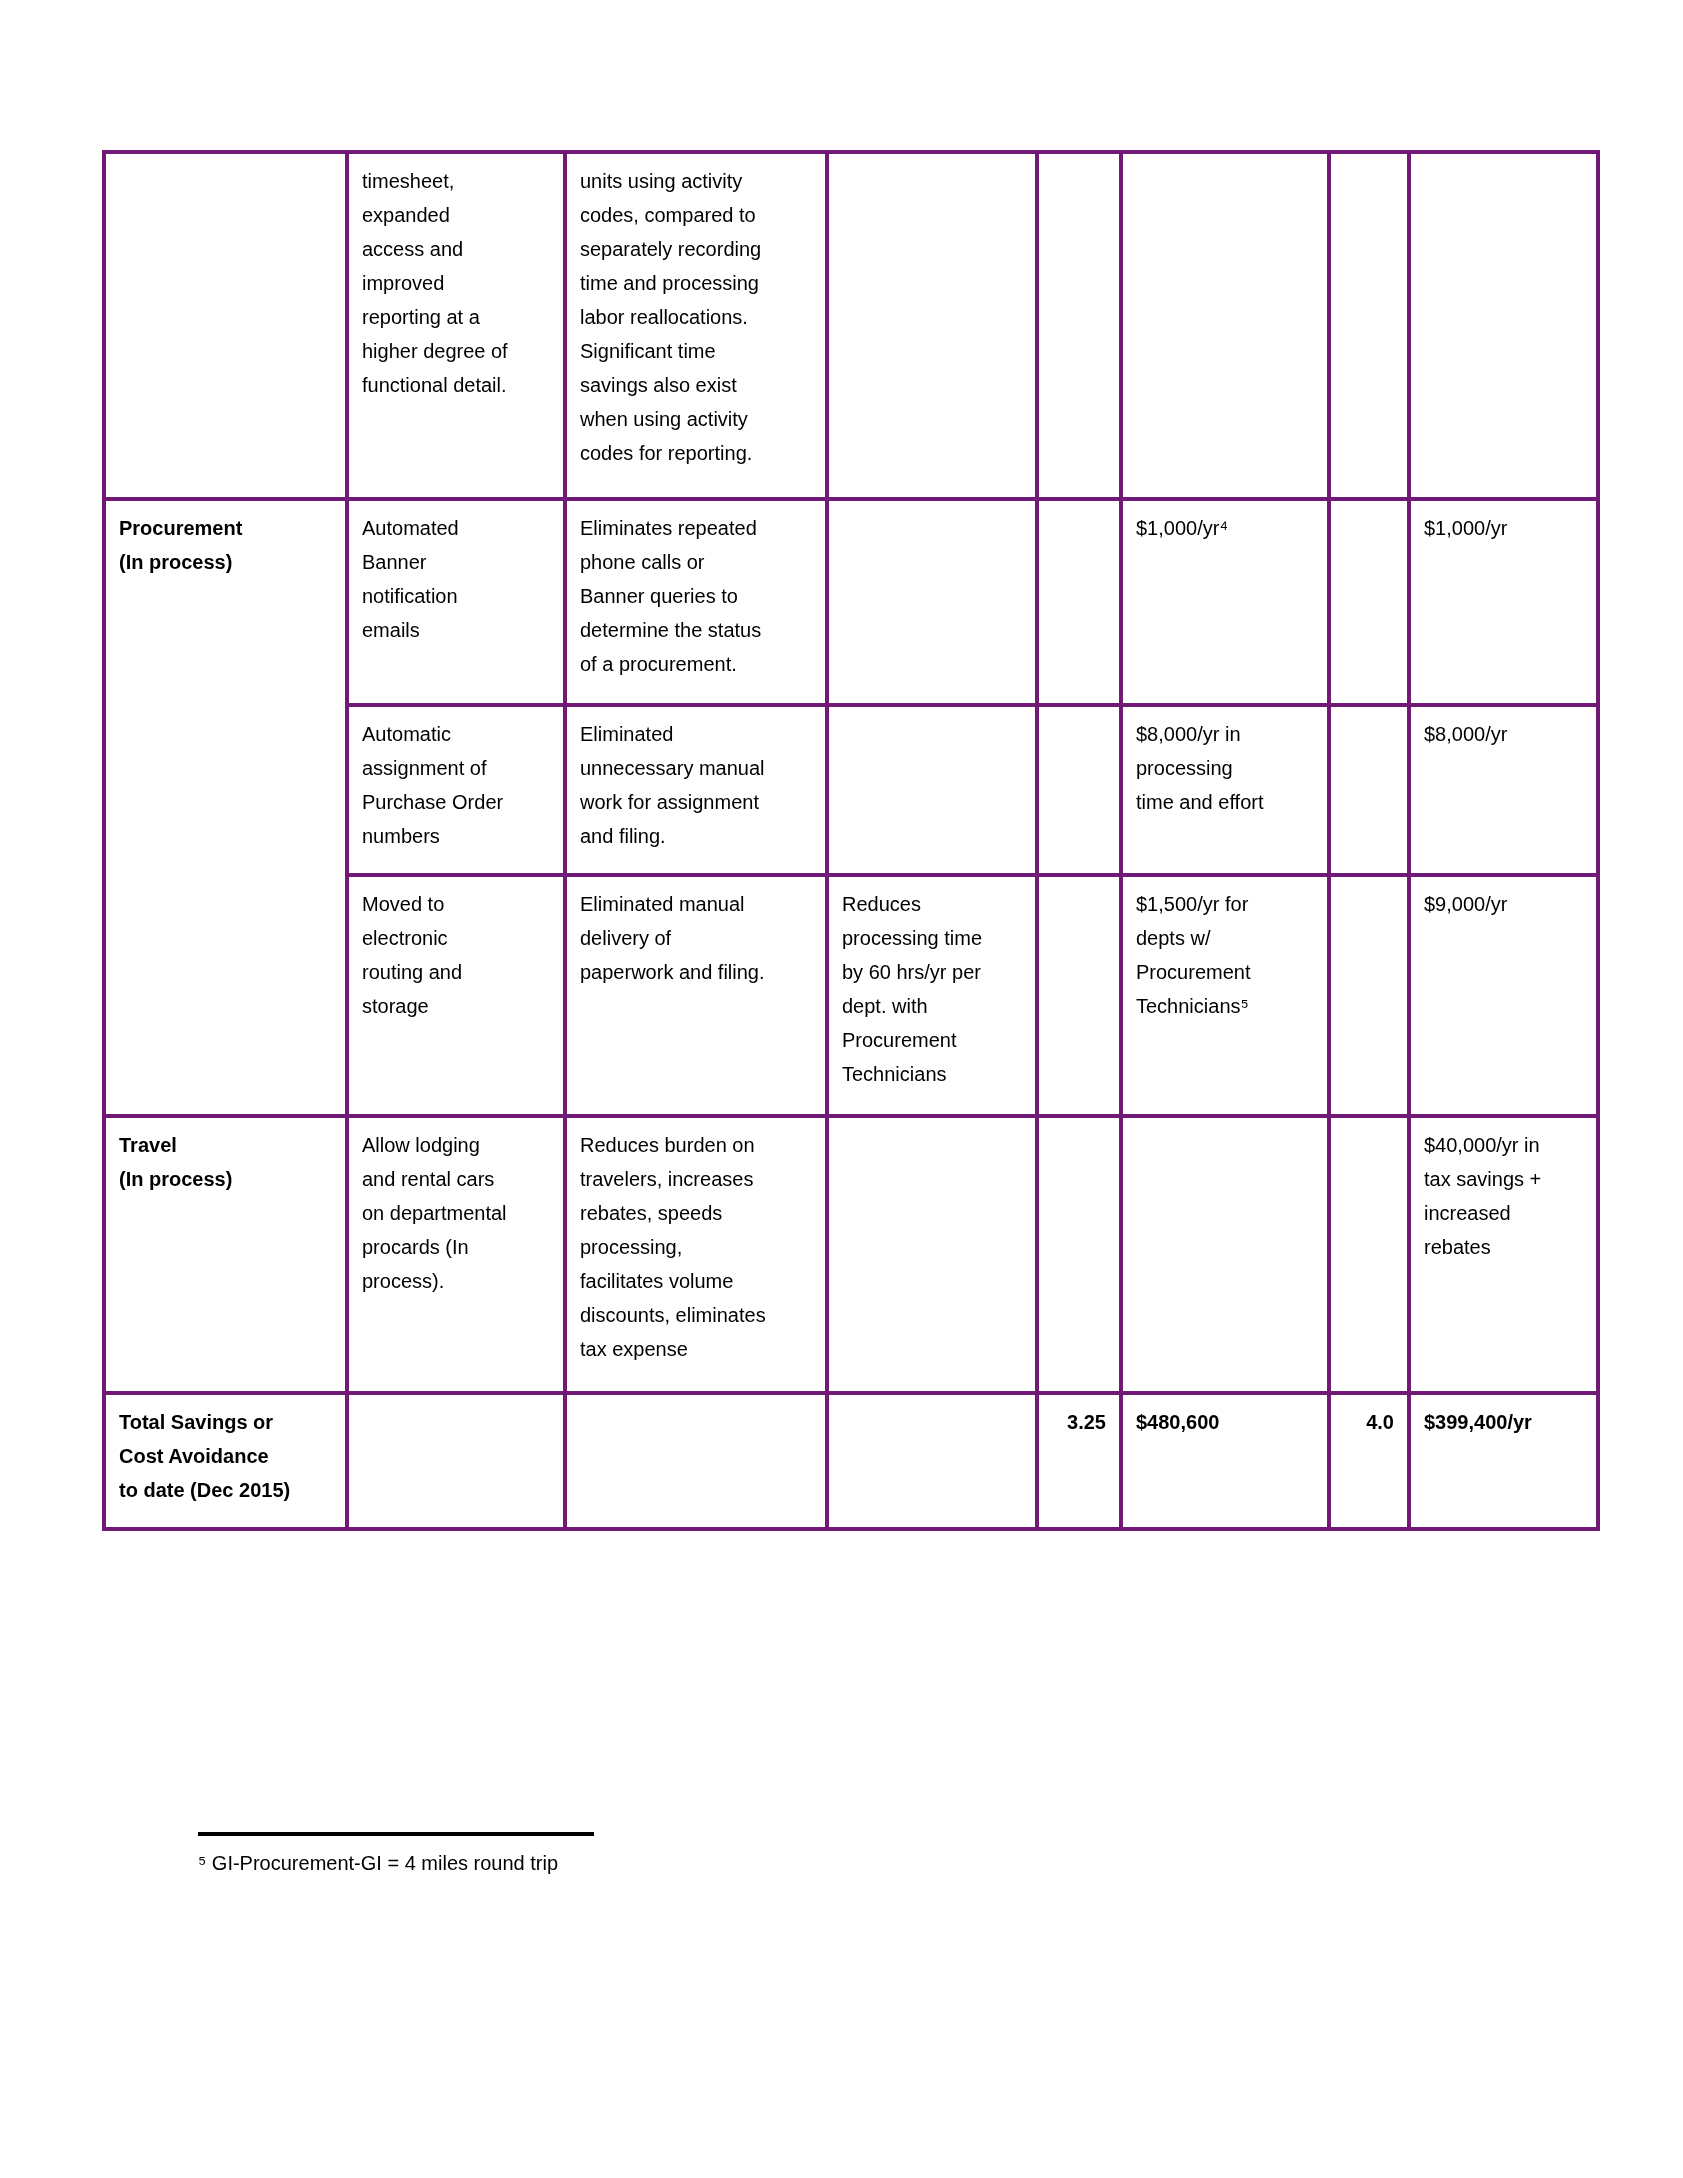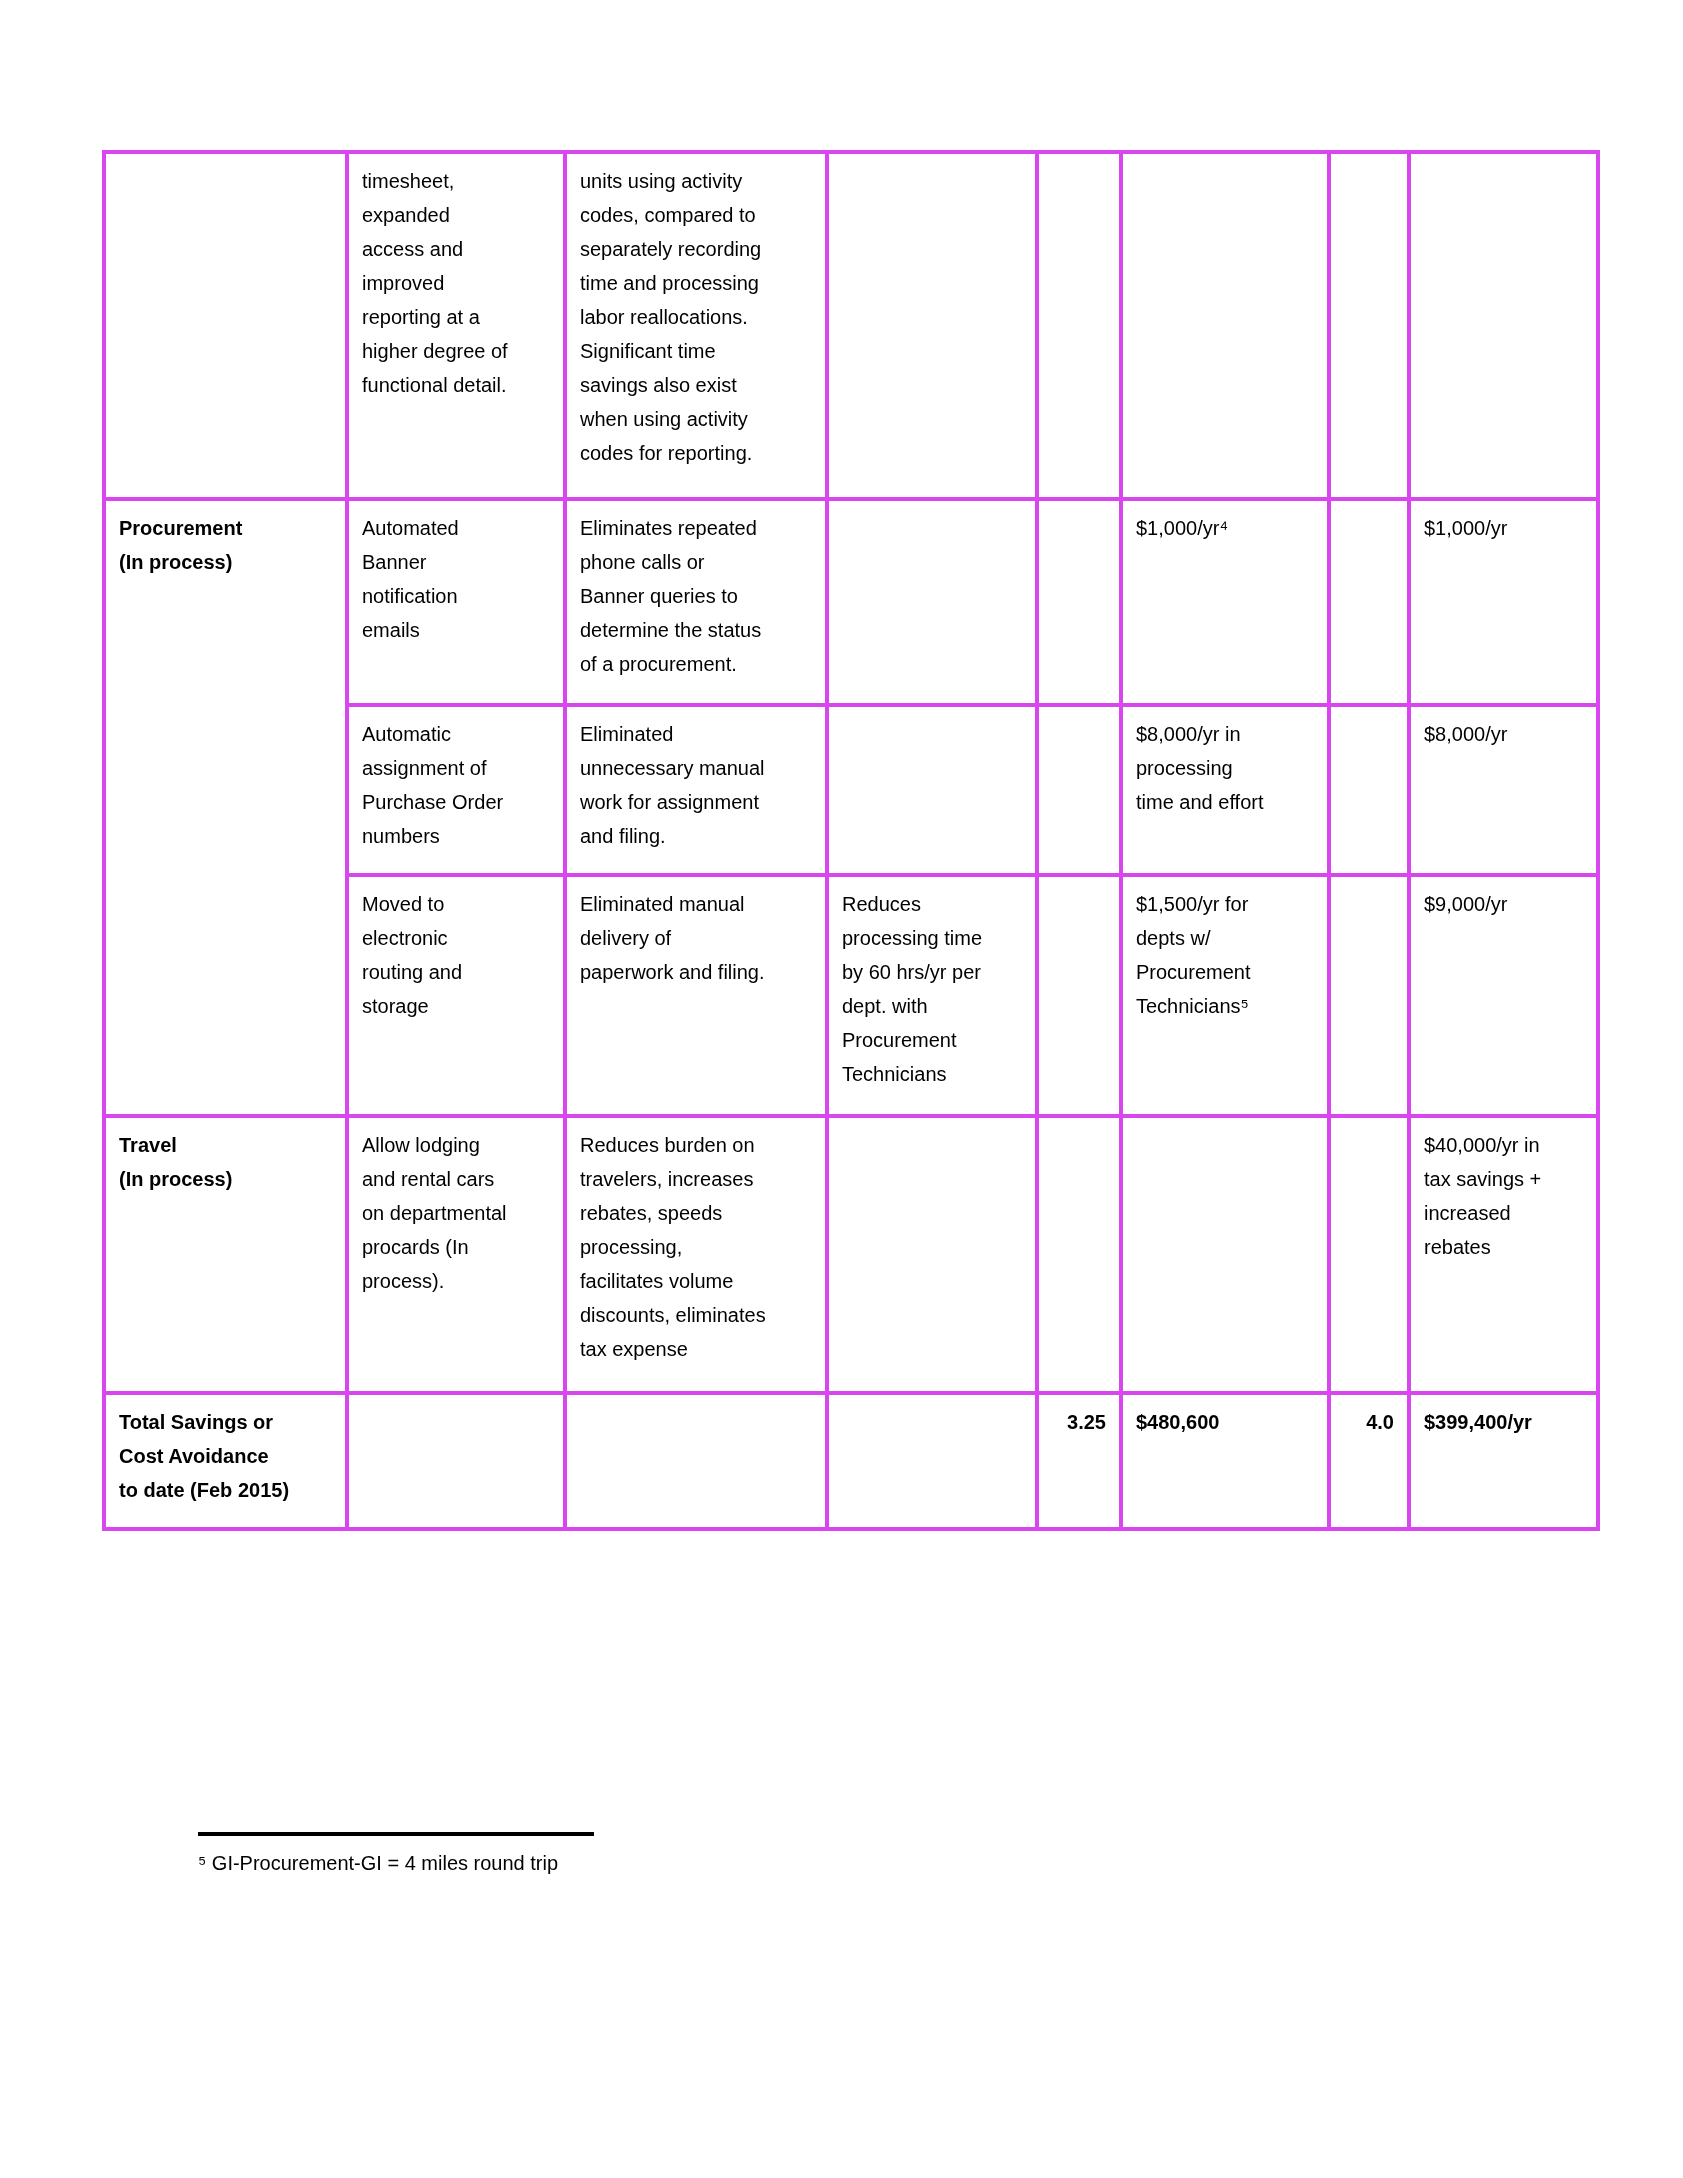--- a/index.html
+++ b/index.html
@@ -12,21 +12,21 @@
     overflow:hidden;
   }
   table.savings-table{
     position:absolute;
     left:102px;top:150px;
     width:1494px;
     border-collapse:collapse;
     table-layout:fixed;
   }
   table.savings-table td{
-    border:4px solid #d946ef;
+    border:4px solid #701a75;
     vertical-align:top;
     padding:10px 13px;
     font-size:20px;
     line-height:34px;
     white-space:pre-line;
     overflow:hidden;
   }
   td.c-bold{font-weight:bold;}
   tr.total-row td{font-weight:bold;}
   td.c-num{text-align:right;padding-left:4px;padding-right:4px;}
@@ -173,21 +173,21 @@
         <td class="c-num"></td>
         <td>$40,000/yr in
 tax savings +
 increased
 rebates</td>
       </tr>
 
       <tr class="r6 total-row">
         <td>Total Savings or
 Cost Avoidance
-to date (Feb 2015)</td>
+to date (Dec 2015)</td>
         <td></td>
         <td></td>
         <td></td>
         <td class="c-num">3.25</td>
         <td>$480,600</td>
         <td class="c-num">4.0</td>
         <td>$399,400/yr</td>
       </tr>
     </tbody>
   </table>

